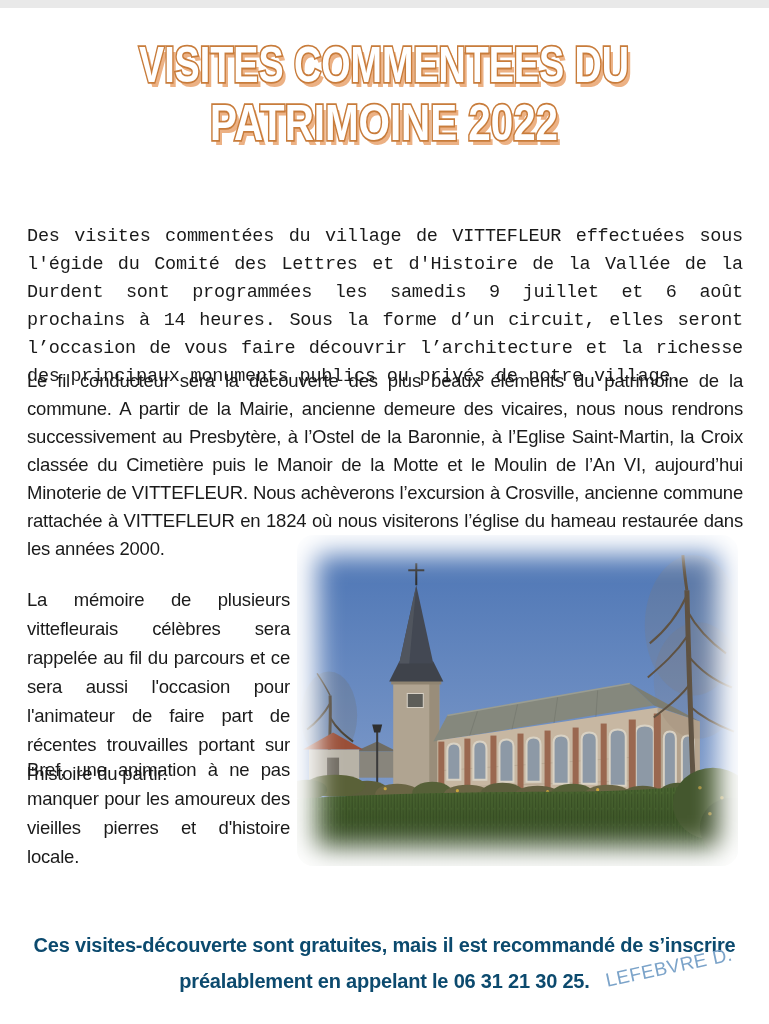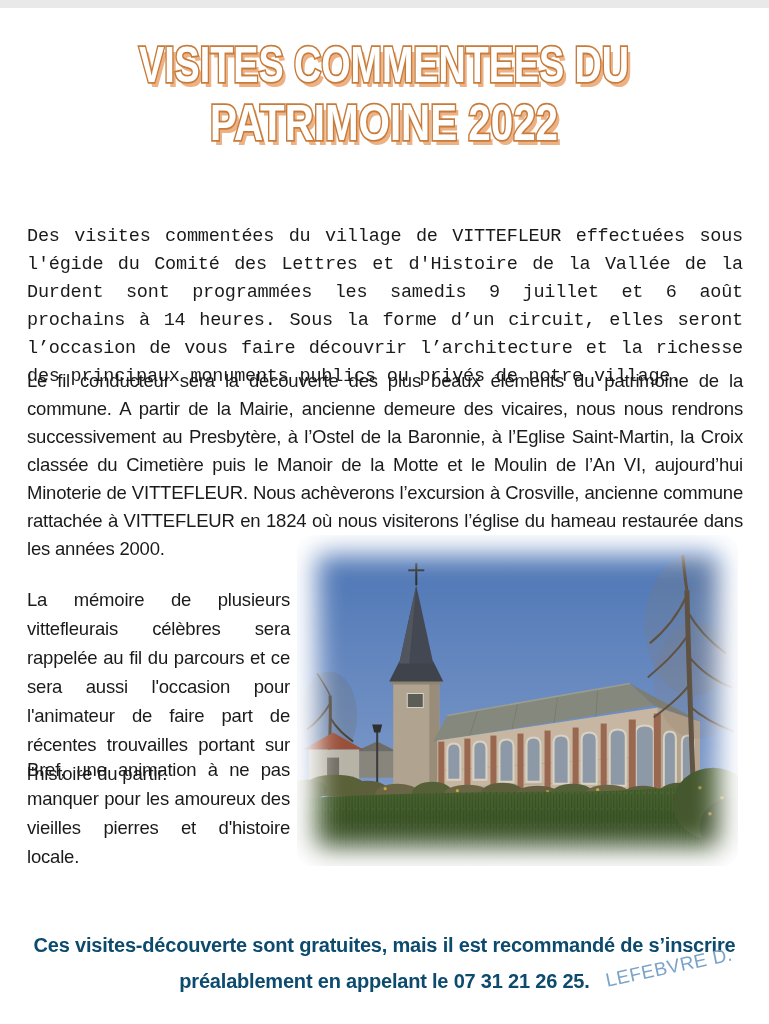--- a/index.html
+++ b/index.html
@@ -214,18 +214,18 @@
             <circle cx="412" cy="278" r="1.8"></circle>
           </g>
         </g>
       </svg>
     </div>
     <div class="photo-fade"></div>
   </div>
 
   <div class="notice">
     <div>Ces visites-découverte sont gratuites, mais il est recommandé de s’inscrire</div>
-    <div>préalablement en appelant le 07 31 21 26 25.</div>
+    <div>préalablement en appelant le 06 31 21 30 25.</div>
   </div>
 
   <div class="signature">LEFEBVRE D.</div>
 
 </div>
 
 </body></html>

